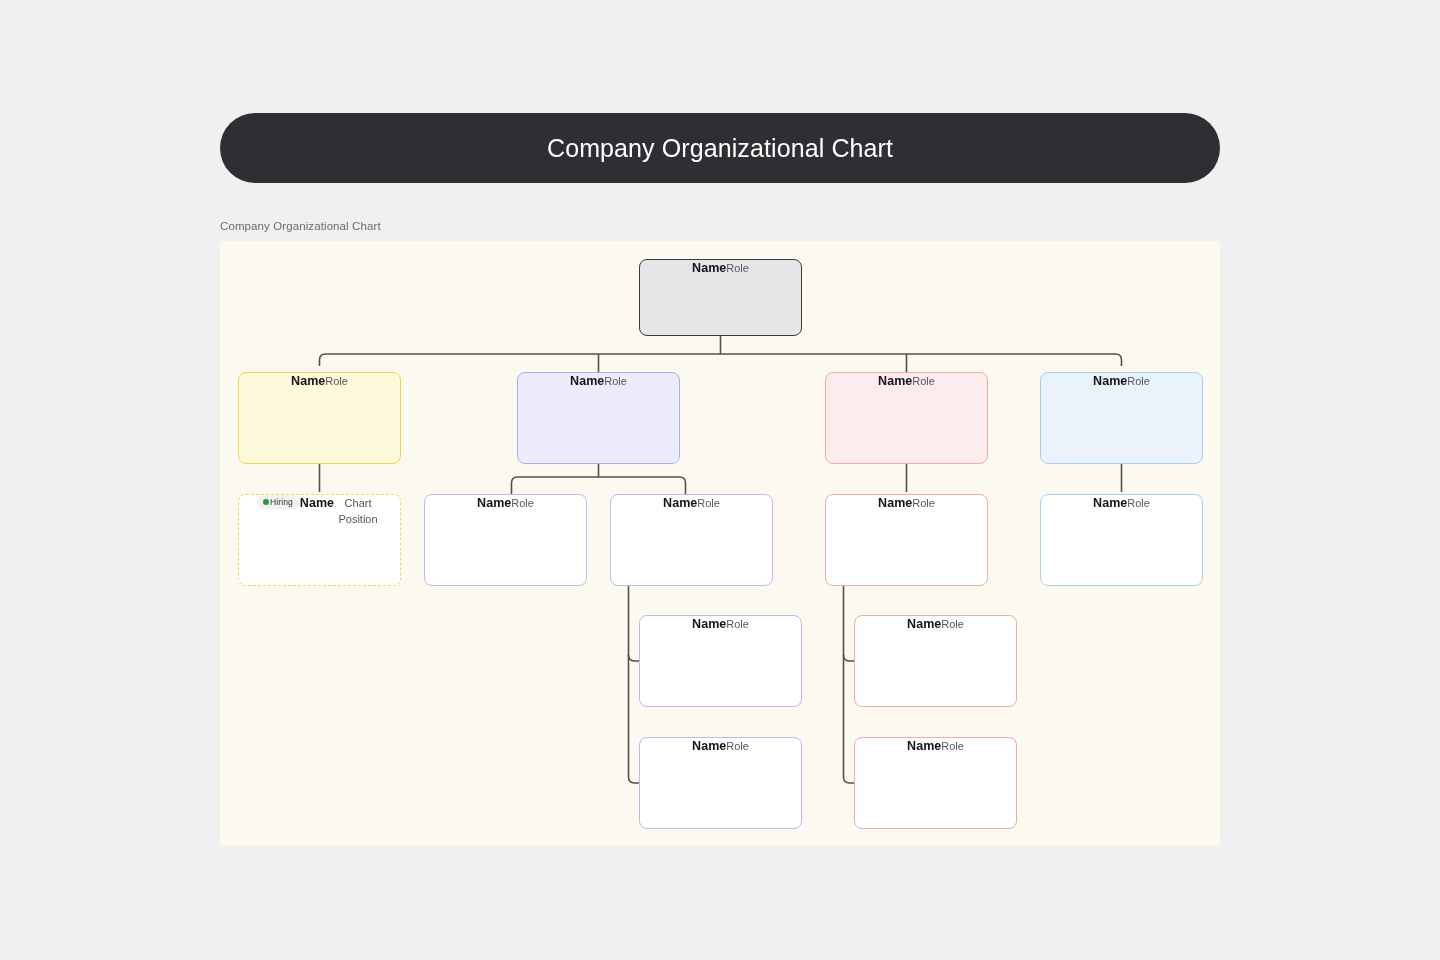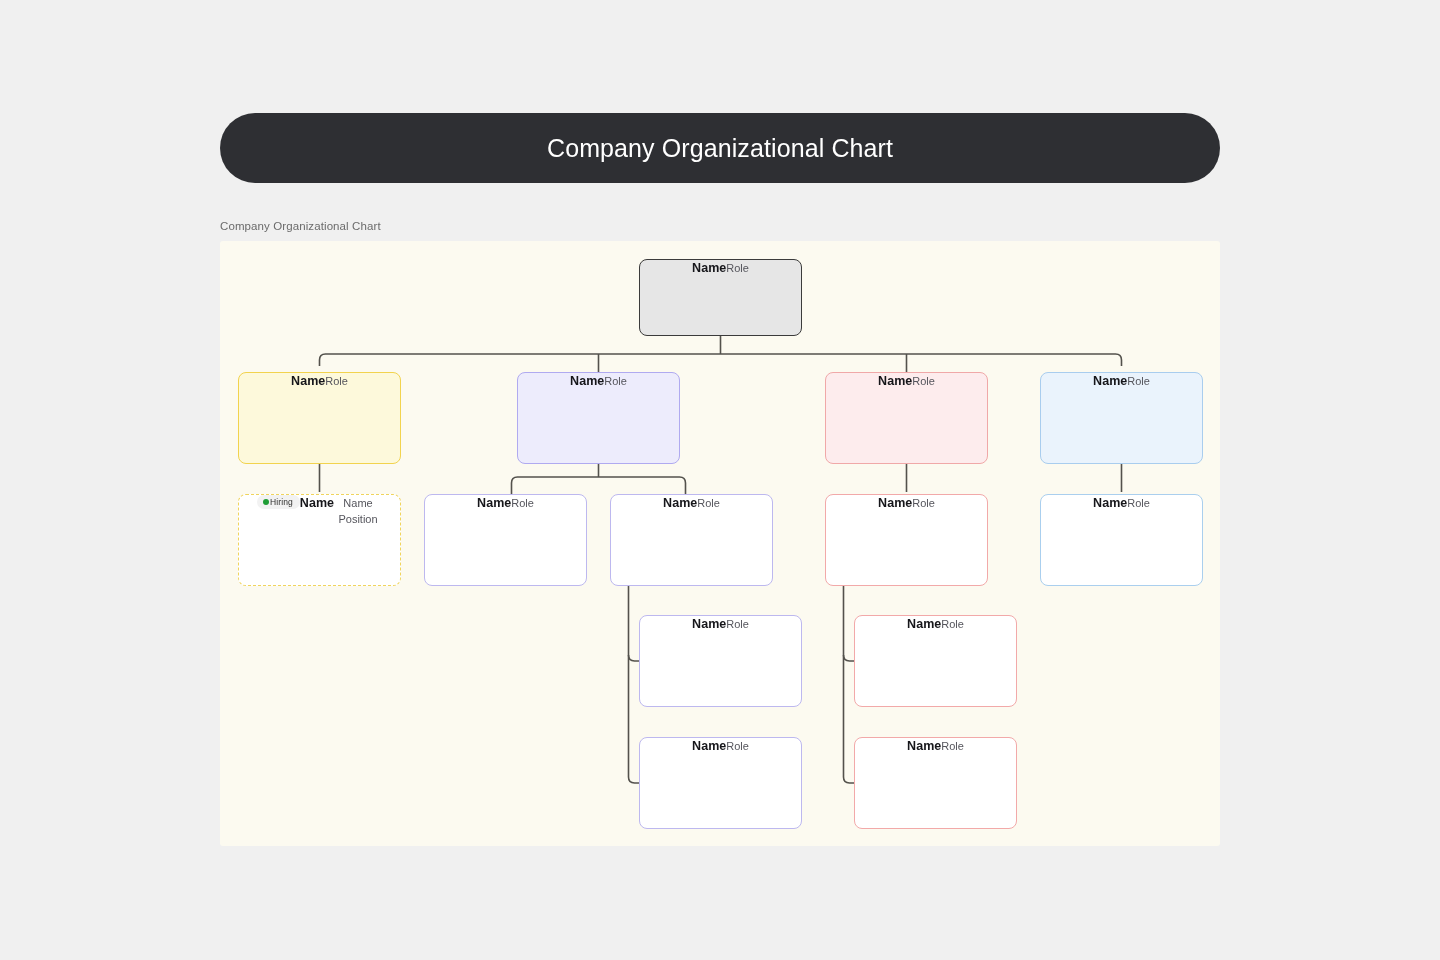--- a/index.html
+++ b/index.html
@@ -205,21 +205,21 @@
       <div class="n-name">Name</div>
       <div class="n-role">Role</div>
     </div>
 
     <div class="node open" style="left:18px; top:253px; width:163px; height:92px;">
       <div class="badge">
         <span class="dot"></span>
         <span class="badge-label">Hiring</span>
       </div>
       <div class="n-name">Name</div>
-      <div class="n-role">Name Position</div>
+      <div class="n-role">Chart Position</div>
     </div>
 
     <div class="node w-purple" style="left:204px; top:253px; width:163px; height:92px;">
       <div class="n-name">Name</div>
       <div class="n-role">Role</div>
     </div>
 
     <div class="node w-purple" style="left:390px; top:253px; width:163px; height:92px;">
       <div class="n-name">Name</div>
       <div class="n-role">Role</div>

